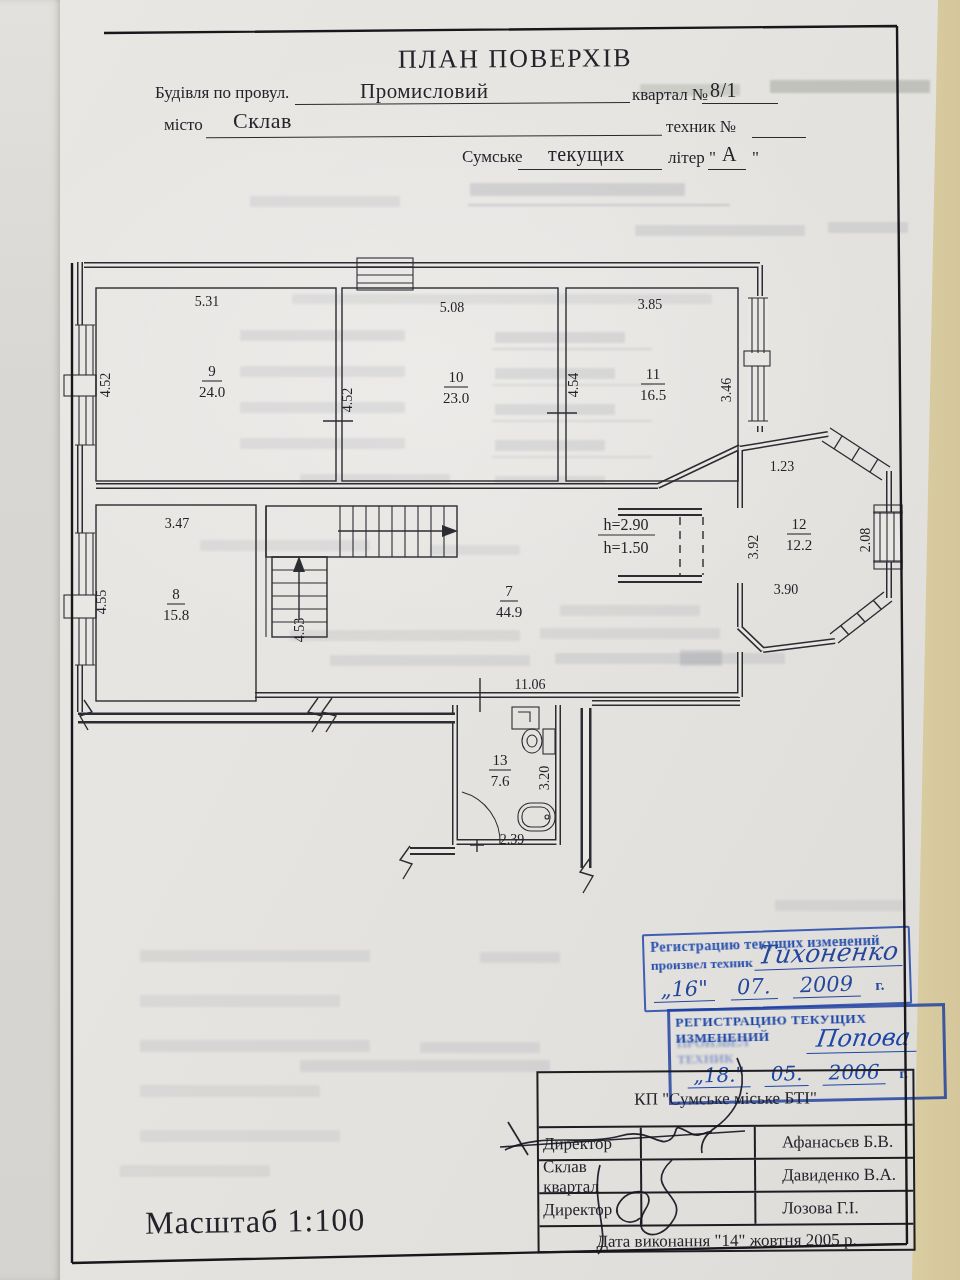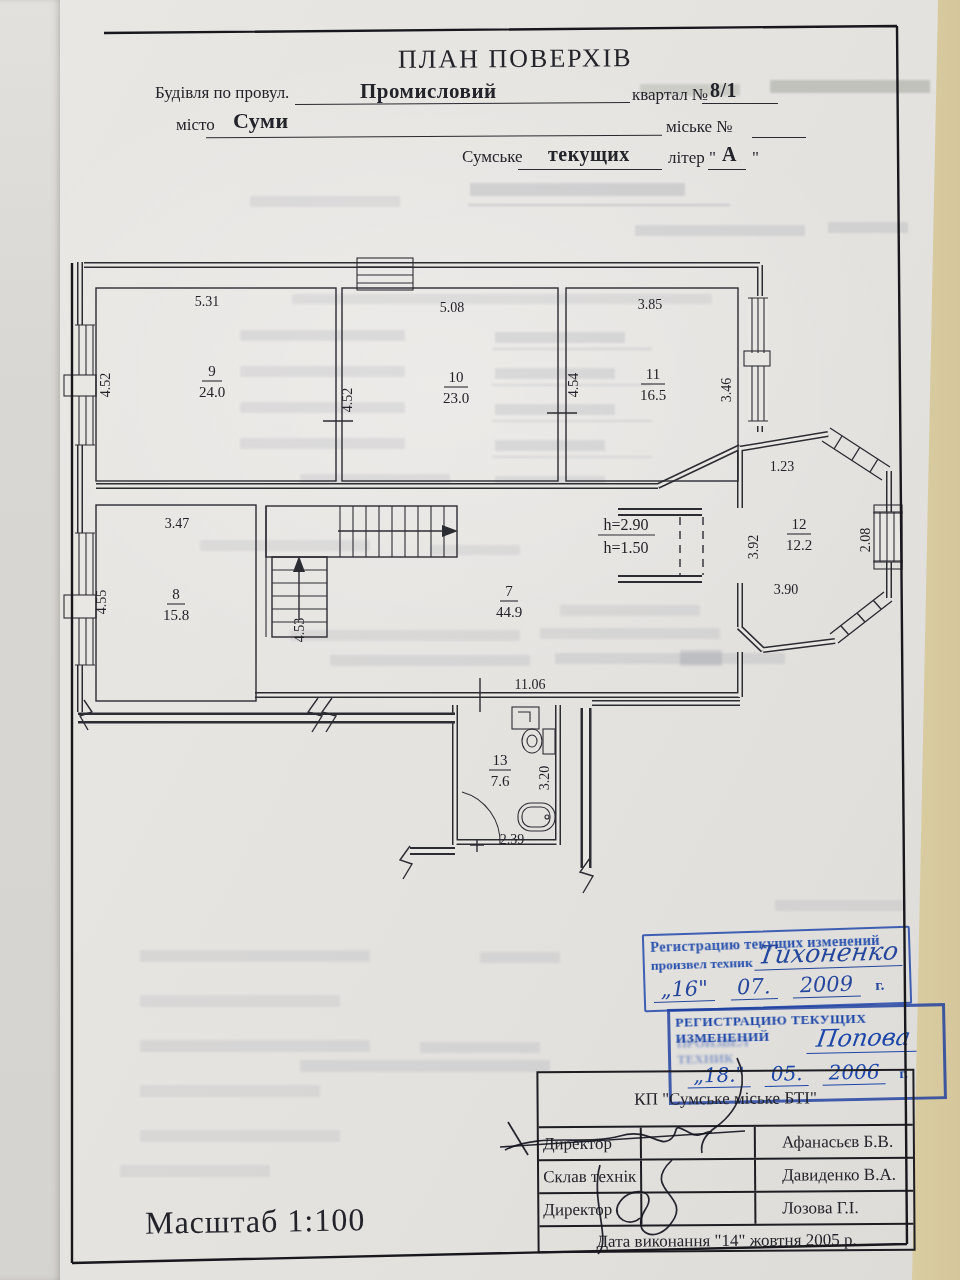--- a/index.html
+++ b/index.html
@@ -12,21 +12,21 @@
     background:linear-gradient(180deg,#e3e1de 0%,#d9d7d4 30%,#d6d4d1 100%);
     box-shadow:inset -6px 0 8px -4px rgba(90,85,70,.45);}
   .paper{position:absolute;left:0;top:0;width:960px;height:1280px;
     clip-path:polygon(60px 0,938px 0,912px 1280px,60px 1280px);
     background:
       radial-gradient(ellipse 700px 500px at 45% 30%, rgba(255,255,255,.25), rgba(255,255,255,0) 70%),
       linear-gradient(118deg,#e9e7e4 0%,#e6e4e1 40%,#e2e0dd 75%,#dddbd8 100%);
   }
   .hdr{position:absolute;white-space:nowrap;}
   .lbl{font-size:17px;}
-  .val{font-weight:bold;font-size:20px;letter-spacing:.5px;}
+  .val{font-weight:normal;font-size:20px;letter-spacing:.5px;}
   .rule{position:absolute;height:0;border-bottom:1.6px solid #2a2a30;}
   .title{font-size:26px;letter-spacing:2px;font-weight:500;transform:rotate(-.4deg);}
   .bleed{position:absolute;background:#5d6378;filter:blur(1.3px);border-radius:1px;pointer-events:none;}
   .bleed.g{background:#46523f;}
   .stamp{position:absolute;color:#2750ae;}
   .s1{left:643px;top:930px;width:264px;height:74px;border:2.5px solid rgba(34,72,170,.85);
       border-radius:2px;transform:rotate(-1.8deg);}
   .s1 .l1{position:absolute;left:6px;top:3px;font-size:14.5px;font-weight:bold;filter:blur(.3px);letter-spacing:.3px;}
   .s1 .l2{position:absolute;left:6px;top:22px;font-size:13.5px;font-weight:bold;filter:blur(.4px);}
   .script{font-family:"DejaVu Serif",serif;font-style:italic;transform:skewX(-10deg);display:inline-block;}
@@ -119,24 +119,24 @@
 <div>
   <div class="hdr title" style="left:398px;top:44px;">ПЛАН ПОВЕРХІВ</div>
 
   <div class="hdr lbl" style="left:155px;top:83px;">Будівля по провул.</div>
   <div class="rule" style="left:295px;top:103px;width:335px;transform:rotate(-.3deg);"></div>
   <div class="hdr val" style="left:360px;top:79px;font-size:21px;">Промисловий</div>
   <div class="hdr lbl" style="left:632px;top:85px;">квартал №</div>
   <div class="hdr val" style="left:710px;top:79px;">8/1</div>
   <div class="rule" style="left:702px;top:103px;width:76px;"></div>
 
-  <div class="hdr lbl" style="left:176px;top:115px;">місто</div>
+  <div class="hdr lbl" style="left:164px;top:115px;">місто</div>
   <div class="rule" style="left:206px;top:136px;width:456px;transform:rotate(-.3deg);"></div>
-  <div class="hdr val" style="left:233px;top:108px;font-size:22px;">Суми</div>
-  <div class="hdr lbl" style="left:666px;top:117px;">міське №</div>
+  <div class="hdr val" style="left:233px;top:108px;font-size:22px;">Склав</div>
+  <div class="hdr lbl" style="left:666px;top:117px;">техник №</div>
   <div class="rule" style="left:752px;top:137px;width:54px;"></div>
 
   <div class="hdr lbl" style="left:462px;top:147px;">Сумське</div>
   <div class="rule" style="left:518px;top:169px;width:144px;"></div>
   <div class="hdr val" style="left:548px;top:143px;">текущих</div>
   <div class="hdr lbl" style="left:668px;top:148px;">літер "</div>
   <div class="hdr val" style="left:722px;top:143px;">А</div>
   <div class="rule" style="left:708px;top:169px;width:38px;"></div>
   <div class="hdr lbl" style="left:752px;top:148px;">"</div>
 </div>
@@ -165,21 +165,21 @@
 </div>
 
 <div class="tb">
   <div class="org">КП "Сумське міське БТІ"</div>
   <div class="row">
     <div class="c1">Директор</div>
     <div class="c2"></div>
     <div class="c3">Афанасьєв Б.В.</div>
   </div>
   <div class="row">
-    <div class="c1">Склав технік</div>
+    <div class="c1">Склав квартал</div>
     <div class="c2"></div>
     <div class="c3">Давиденко В.А.</div>
   </div>
   <div class="row">
     <div class="c1">Директор</div>
     <div class="c2"></div>
     <div class="c3">Лозова Г.І.</div>
   </div>
   <div class="drow">Дата виконання "14" жовтня 2005 р.</div>
 </div>

